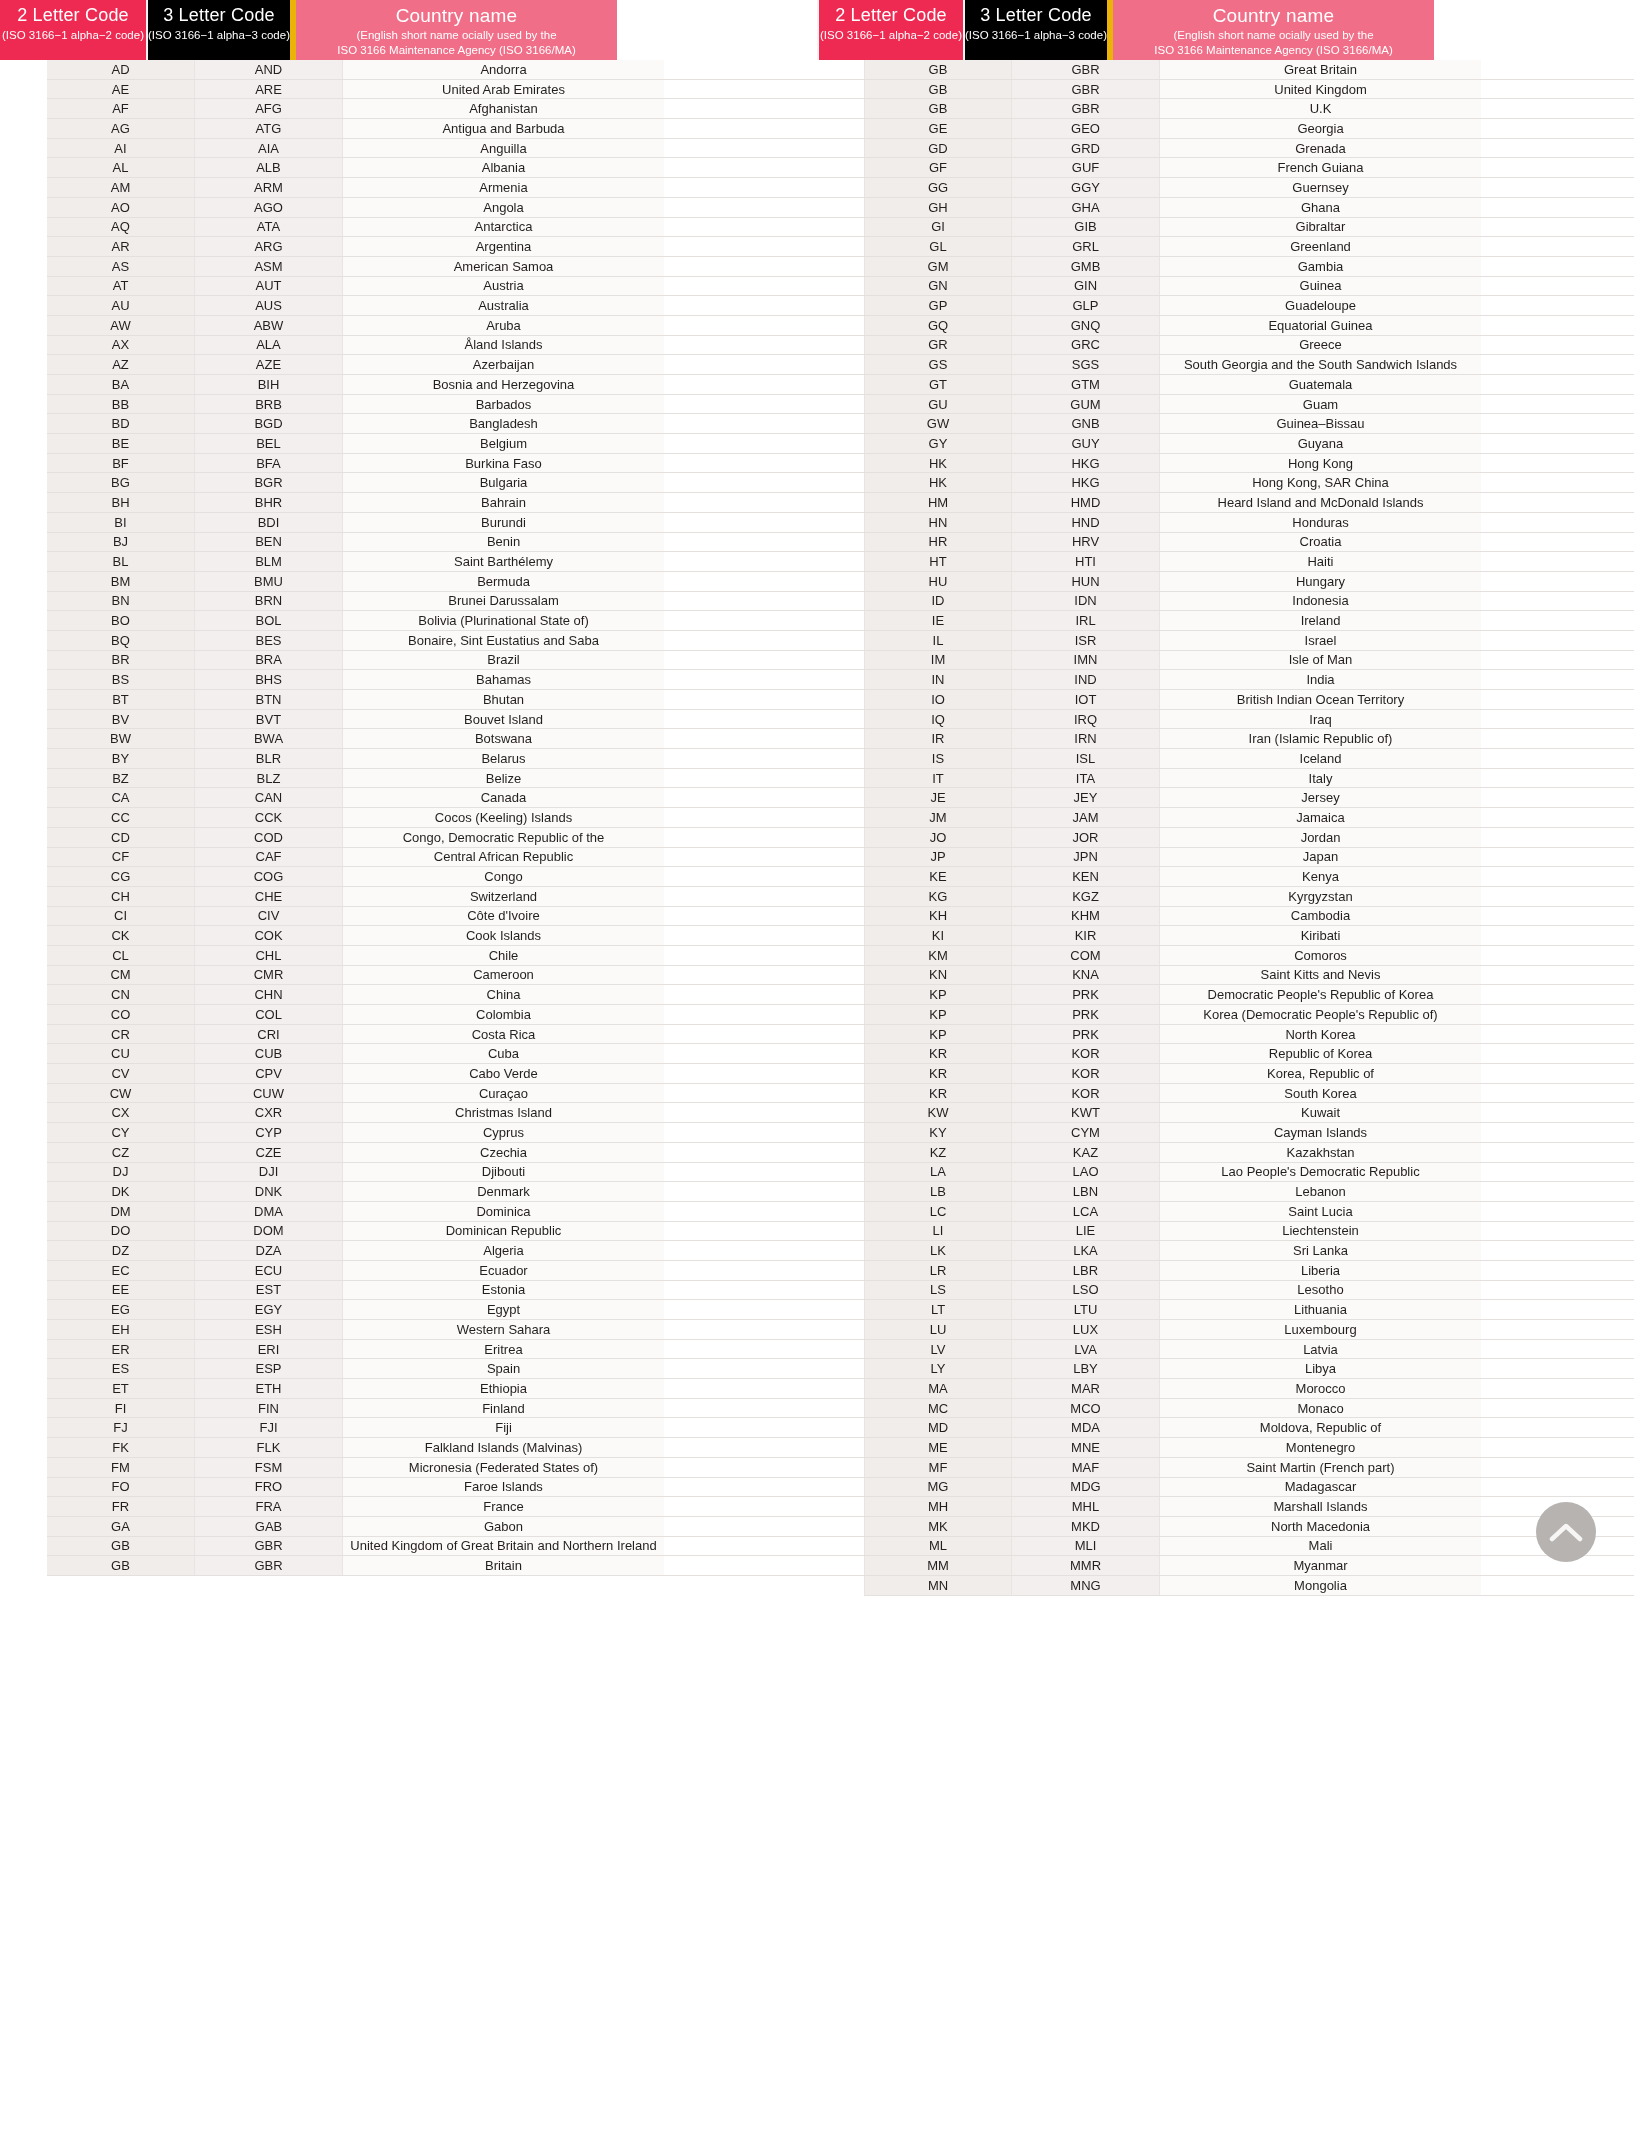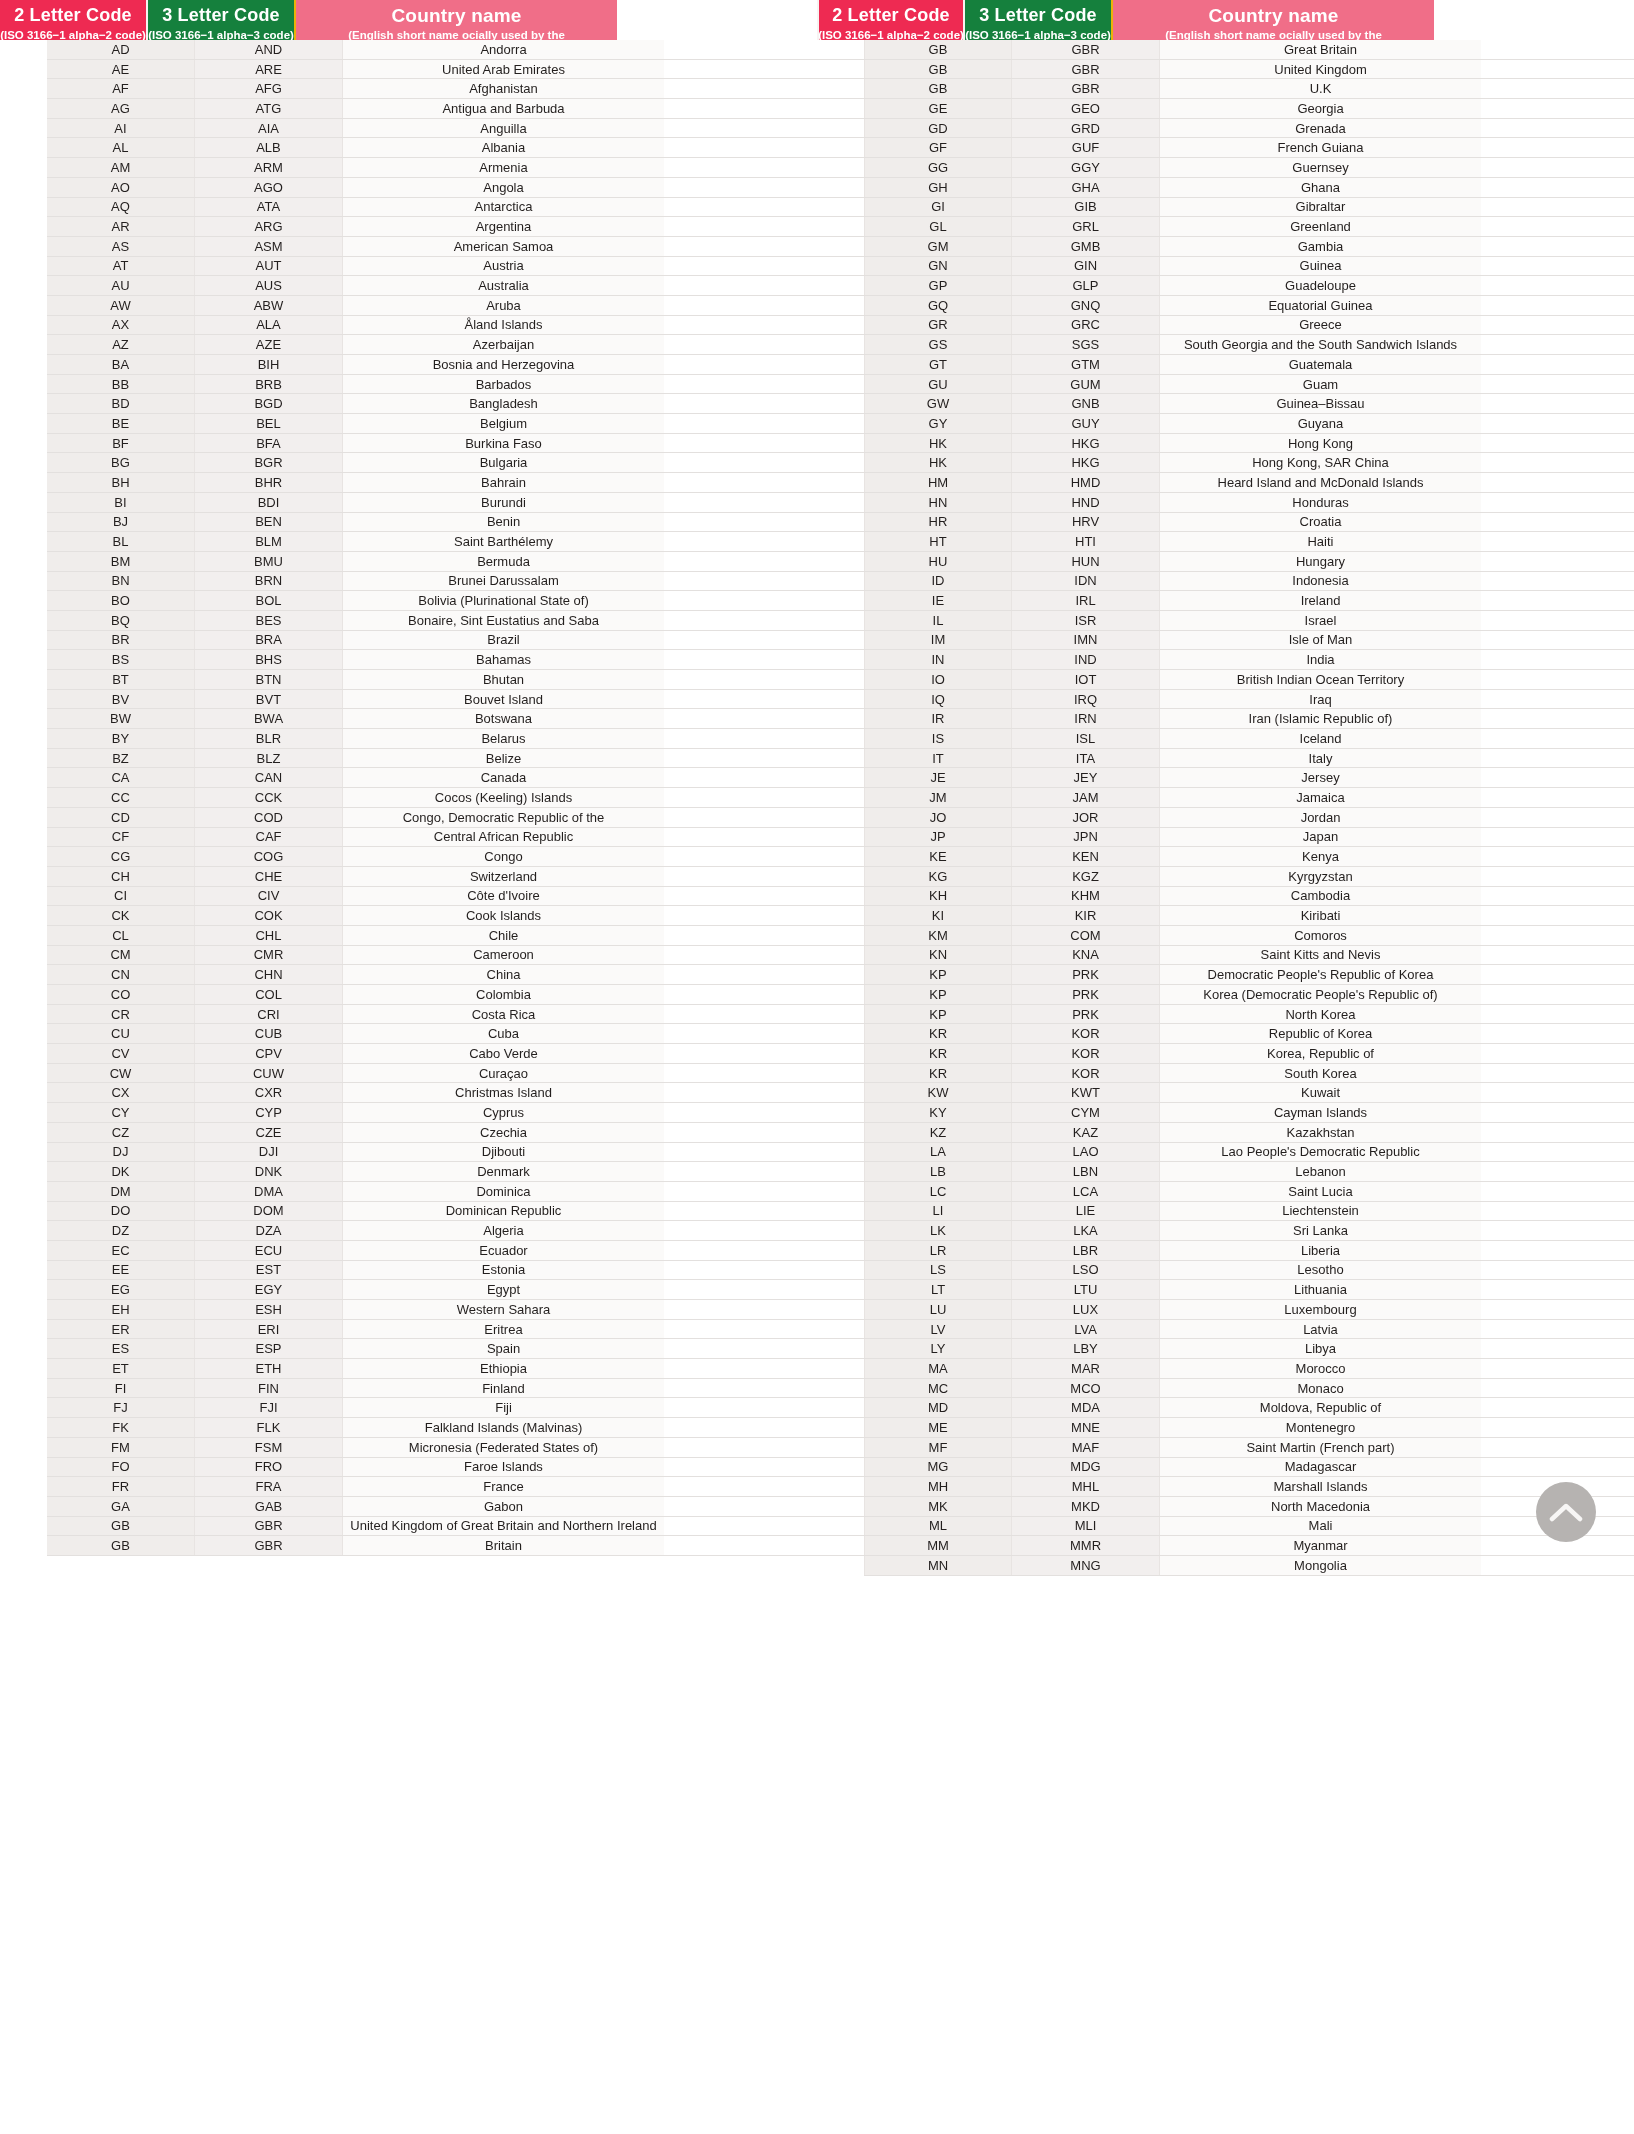--- a/index.html
+++ b/index.html
@@ -19,23 +19,22 @@
 
   .table-half {
     width: 817px;
     display: flex;
     flex-direction: column;
   }
 
   
   .thead {
     display: flex;
-    height: 40px;
+    height: 60px;
     width: 100%;
-    font-weight: bold;
   }
   .th {
     display: flex;
     flex-direction: column;
     align-items: center;
     justify-content: flex-start;
     padding-top: 3px;
     color: #ffffff;
     overflow: hidden;
   }
@@ -51,22 +50,22 @@
     text-align: center;
     white-space: nowrap;
   }
   .th.code2 {
     width: 148px;
     background: #ee2a52;
     border-right: 2px solid #f7f3f2;
   }
   .th.code3 {
     width: 148px;
-    background: #15803d;
-    border-right: 2px solid #eab308;
+    background: #000000;
+    border-right: 6px solid #eab308;
   }
   .th.cname {
     width: 321px;
     background: #f06e88;
     align-items: center;
   }
   .th.cname .th-title { font-size: 19px; }
 
   
   .table-half.right .th.code2 { border-left: 2px solid #f7f3f2; }

